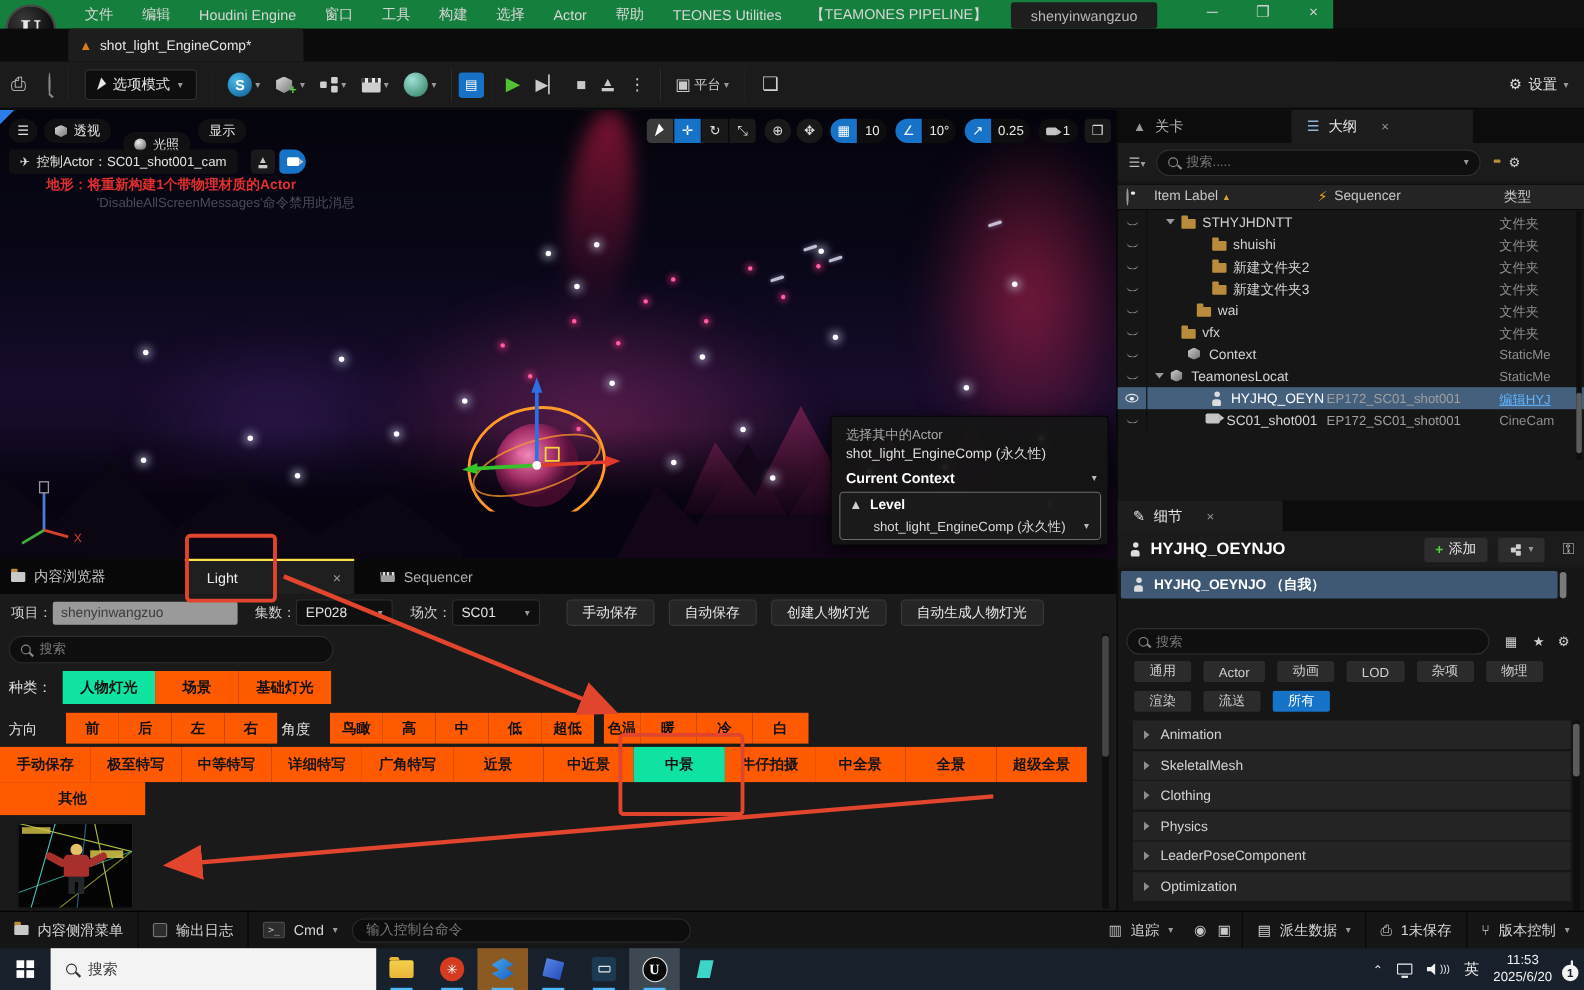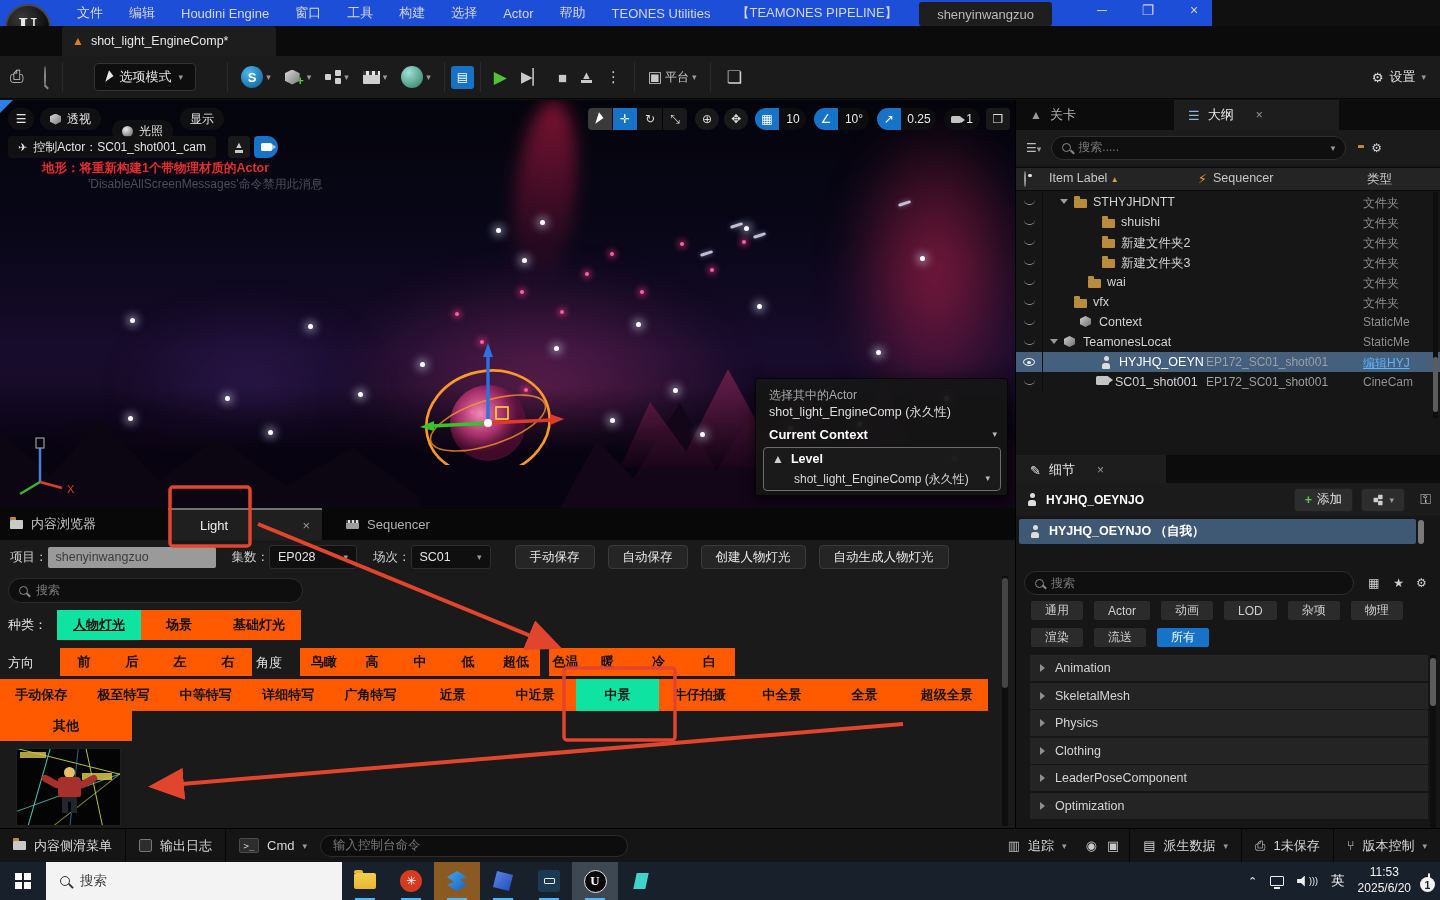--- a/index.html
+++ b/index.html
@@ -1,36 +1,36 @@
 <!DOCTYPE html>
 <html><head>
 <meta charset="utf-8">
 <style>
   * { margin:0; padding:0; box-sizing:border-box; }
   html,body { background:#000; }
   body { font-family:"Liberation Sans","DejaVu Sans",sans-serif; }
   .screen { position:relative; width:1440px; height:900px; overflow:hidden; background:#101010; color:#c9c9c9; font-size:12px; }
 
   
-  .titlebar { position:absolute; left:0; top:0; width:1212px; height:56px; background:#1d4ed8; border-bottom:1px solid #000; }
+  .titlebar { position:absolute; left:0; top:0; width:1212px; height:56px; background:#15803d; border-bottom:1px solid #000; }
   .ue-logo { position:absolute; left:5px; top:4px; width:46px; height:46px; border-radius:50%; background:radial-gradient(circle at 35% 30%, #3a3a3a, #0a0a0a 70%); border:2px solid #474747; color:#e8e8e8; font-family:"Liberation Serif",serif; font-size:26px; font-weight:bold; display:flex; align-items:center; justify-content:center; }
   .menus { position:absolute; left:64px; top:0; height:26px; display:flex; align-items:center; }
   .menus .menu-item { padding:0 13px; color:#d6d6d6; font-size:13px; cursor:default; }
   .user-chip { position:absolute; right:160px; top:2px; height:24px; padding:0 18px; background:#1e1e1e; border-radius:3px; color:#b9b9b9; font-size:13px; display:flex; align-items:center; }
   .win-btns { position:absolute; right:8px; top:2px; display:flex; gap:26px; color:#cfcfcf; font-size:14px; }
   .win-btns span { width:20px; text-align:center; }
   .asset-tabrow { position:absolute; left:0; top:26px; width:1440px; height:30px; background:#0b0b0b; }
   .asset-tab { position:absolute; left:62px; top:0; width:214px; height:30px; background:#1d1d1d; border-radius:4px 4px 0 0; display:flex; align-items:center; gap:7px; padding:0 10px; color:#e6e6e6; font-size:12.5px; }
   .lvl-ico { color:#e07c1f; font-size:12px; }
 
   
   .main-toolbar { position:absolute; left:0; top:56px; width:1440px; height:43px; background:#1b1b1b; border-bottom:1px solid #060606; display:flex; align-items:center; }
   .tb-ico { color:#d0d0d0; font-size:17px; margin:0 10px; }
   .tb-sep { width:1px; height:30px; background:#060606; border-right:1px solid #2b2b2b; margin:0 6px; }
-  .mode-btn { height:28px; background:#0e0e0e; border:1px solid #333; border-radius:4px; display:flex; align-items:center; gap:7px; padding:0 12px; margin:0 25px; color:#e3e3e3; font-size:13px; }
+  .mode-btn { height:28px; background:#0e0e0e; border:1px solid #333; border-radius:4px; display:flex; align-items:center; gap:7px; padding:0 12px; margin:0 8px; color:#e3e3e3; font-size:13px; }
   .chev { color:#9a9a9a; font-size:9px; }
   .ico-cursor { width:0; height:0; border-left:6px solid #e8e8e8; border-top:4px solid transparent; border-bottom:8px solid transparent; transform:rotate(18deg); }
   .round-ico { width:22px; height:22px; border-radius:50%; display:flex; align-items:center; justify-content:center; font-weight:bold; font-size:13px; }
   .grp { display:flex; align-items:center; gap:3px; margin:0 7px; }
   .cube-ico { width:15px; height:15px; background:linear-gradient(135deg,#d9d9d9,#777); clip-path:polygon(50% 0,100% 25%,100% 75%,50% 100%,0 75%,0 25%); position:relative; }
   .plus-b { color:#51d439; font-weight:bold; font-size:12px; margin-left:-6px; margin-top:8px; }
   .clap-ico { width:17px; height:13px; background:#cfcfcf; border-radius:1px; position:relative; }
   .clap-ico::before { content:""; position:absolute; left:0; right:0; top:0; height:4px; background:repeating-linear-gradient(90deg,#3a3a3a 0 3px,#e8e8e8 3px 6px); }
   .nodes-ico { position:relative; width:16px; height:14px; }
   .nodes-ico i { position:absolute; width:6px; height:6px; background:#cfcfcf; border-radius:1px; }
@@ -101,39 +101,39 @@
   .ico-pawn::after { content:""; position:absolute; bottom:0; left:2px; width:8px; height:6px; background:#ddd; border-radius:3px 3px 1px 1px; }
   .ico-cam { width:13px; height:9px; background:#c4c4c4; border-radius:1.5px; position:relative; }
   .ico-cam::before { content:""; position:absolute; right:-4px; top:1px; border-left:4.5px solid #c4c4c4; border-top:3.5px solid transparent; border-bottom:3.5px solid transparent; }
   .otl-footer { position:absolute; left:0; top:318px; width:425px; height:29px; background:#1c1c1c; border-top:1px solid #060606; display:flex; align-items:center; padding-left:14px; color:#ababab; font-size:12.5px; }
   .scrollbar { position:absolute; background:#0e0e0e; }
   .thumb { position:absolute; background:#5c5c5c; border-radius:3px; }
 
   
   .det-tabs { position:absolute; left:0; top:355px; width:425px; height:28px; background:#0c0c0c; display:flex; }
   .det-head { position:absolute; left:0; top:383px; width:425px; height:33px; background:#1b1b1b; display:flex; align-items:center; }
-  .det-name { color:#fff; font-size:12px; font-weight:bold; margin-left:8px; }
+  .det-name { color:#fff; font-size:15px; font-weight:bold; margin-left:8px; }
   .btn-dark { height:24px; background:#2d2d2d; border:1px solid #1015; border-radius:4px; display:flex; align-items:center; gap:5px; padding:0 10px; color:#e6e6e6; font-size:12.5px; }
   .comp-row { position:absolute; left:3px; top:419px; width:397px; height:25px; background:#3f5873; border-radius:2px; display:flex; align-items:center; gap:8px; padding-left:10px; color:#fff; font-weight:bold; font-size:12.5px; }
   .mesh-row { position:absolute; left:0; top:446px; width:415px; height:18px; display:flex; align-items:center; gap:8px; padding-left:44px; color:#d5d5d5; font-size:12.5px; }
   .cpp { position:absolute; right:28px; color:#9b9b9b; font-size:12px; }
   .det-search { position:absolute; left:0; top:468px; width:425px; height:30px; display:flex; align-items:center; }
   .chip { height:21px; background:#2b2b2b; border:1px solid #151515; border-radius:3px; color:#cfcfcf; font-size:12px; display:flex; align-items:center; justify-content:center; padding:0 14px; }
   .chip.on { background:#1673c8; color:#fff; }
   .chips1 { position:absolute; left:14px; top:500px; display:flex; gap:9px; }
   .chips2 { position:absolute; left:14px; top:527px; display:flex; gap:9px; }
   .cats { position:absolute; left:14px; top:555px; width:398px; }
   .cat-row { height:26px; background:#242424; margin-bottom:1.5px; display:flex; align-items:center; gap:10px; padding-left:10px; color:#d4d4d4; font-size:12.5px; }
   .tri-r { width:0; height:0; border-left:5px solid #8e8e8e; border-top:4px solid transparent; border-bottom:4px solid transparent; }
 
   
   .cbrowser { position:absolute; left:0; top:508px; width:1015px; height:320px; background:#1a1a1a; }
   .cb-tabs { position:absolute; left:0; top:0; width:1015px; height:32px; background:#080808; display:flex; align-items:center; }
   .cb-title { display:flex; align-items:center; gap:8px; color:#c3c3c3; font-size:13px; margin-left:10px; width:145px; }
-  .tab-light { position:absolute; left:168px; top:0; width:154px; height:32px; background:#1f1f1f; border-top:2px solid #737373; display:flex; align-items:center; color:#ececec; font-size:13px; padding-left:32px; }
+  .tab-light { position:absolute; left:168px; top:0; width:154px; height:32px; background:#1f1f1f; border-top:2px solid #fde047; display:flex; align-items:center; color:#ececec; font-size:13px; padding-left:20px; }
   .tab-light .x { position:absolute; right:12px; color:#9a9a9a; }
   .tab-seq { position:absolute; left:334px; top:0; height:32px; display:flex; align-items:center; gap:8px; color:#b0b0b0; font-size:13px; padding:0 12px; }
   .cb-ctrl { position:absolute; left:0; top:32px; width:1015px; height:34px; display:flex; align-items:center; font-size:12.5px; color:#cdcdcd; }
   .inp-grey { width:168px; height:21px; background:#9a9a9a; border-radius:2px; color:#3c3c3c; display:flex; align-items:center; padding:0 8px; font-size:12.5px; }
   .sel-dark { height:24px; background:#0f0f0f; border:1px solid #2e2e2e; border-radius:3px; color:#e2e2e2; display:flex; align-items:center; justify-content:space-between; padding:0 8px; }
   .act-btn { height:24px; background:#252525; border:1px solid #3a3a3a; border-radius:4px; color:#e8e8e8; display:flex; align-items:center; padding:0 14px; font-size:12.5px; }
   .cb-search { position:absolute; left:8px; top:70px; width:295px; height:25px; background:#0e0e0e; border:1px solid #2c2c2c; border-radius:13px; display:flex; align-items:center; gap:8px; padding:0 10px; color:#7b7b7b; }
   .kind-row { position:absolute; left:8px; top:102px; display:flex; align-items:center; }
   .obtn { height:30px; display:flex; align-items:center; justify-content:center; color:#101010; font-size:13px; font-weight:bold; background:#ff5a00; }
   .obtn.green { background:#0fe3a1; }
@@ -595,25 +595,25 @@
         <div class="cat-row">
           <span class="tri-r"></span>
           <span>Animation</span>
         </div>
         <div class="cat-row">
           <span class="tri-r"></span>
           <span>SkeletalMesh</span>
         </div>
         <div class="cat-row">
           <span class="tri-r"></span>
-          <span>Physics</span>
+          <span>Clothing</span>
         </div>
         <div class="cat-row">
           <span class="tri-r"></span>
-          <span>Clothing</span>
+          <span>Physics</span>
         </div>
         <div class="cat-row">
           <span class="tri-r"></span>
           <span>LeaderPoseComponent</span>
         </div>
         <div class="cat-row">
           <span class="tri-r"></span>
           <span>Optimization</span>
         </div>
       </div>
@@ -657,21 +657,21 @@
           <div class="act-btn">自动生成人物灯光</div>
         </div>
     </div>
     <div class="cb-search">
       <span class="ico-mag"></span>
       <span>搜索</span>
     </div>
     <div class="kind-row">
       <span style="color:#e0e0e0;font-size:13px;margin-right:10px;">种类：</span>
       <div id="kinds" style="display:flex;">
-          <div class="obtn green" style="width: 84px; text-decoration: underline;">人物灯光</div>
+          <div class="obtn green" style="width: 84px;">人物灯光</div>
           <div class="obtn" style="width: 76px;">场景</div>
           <div class="obtn" style="width: 84px;">基础灯光</div>
         </div>
     </div>
     <div class="dir-row" id="dir-row">
         <div class="dir-label" style="left: 8px;">方向</div>
         <div style="position: absolute; left: 60px; top: 0px; height: 28px; display: flex;">
           <div class="obtn" style="width: 48px; height: 28px; font-weight: bold;">前</div>
           <div class="obtn" style="width: 48px; height: 28px; font-weight: bold;">后</div>
           <div class="obtn" style="width: 48px; height: 28px; font-weight: bold;">左</div>

